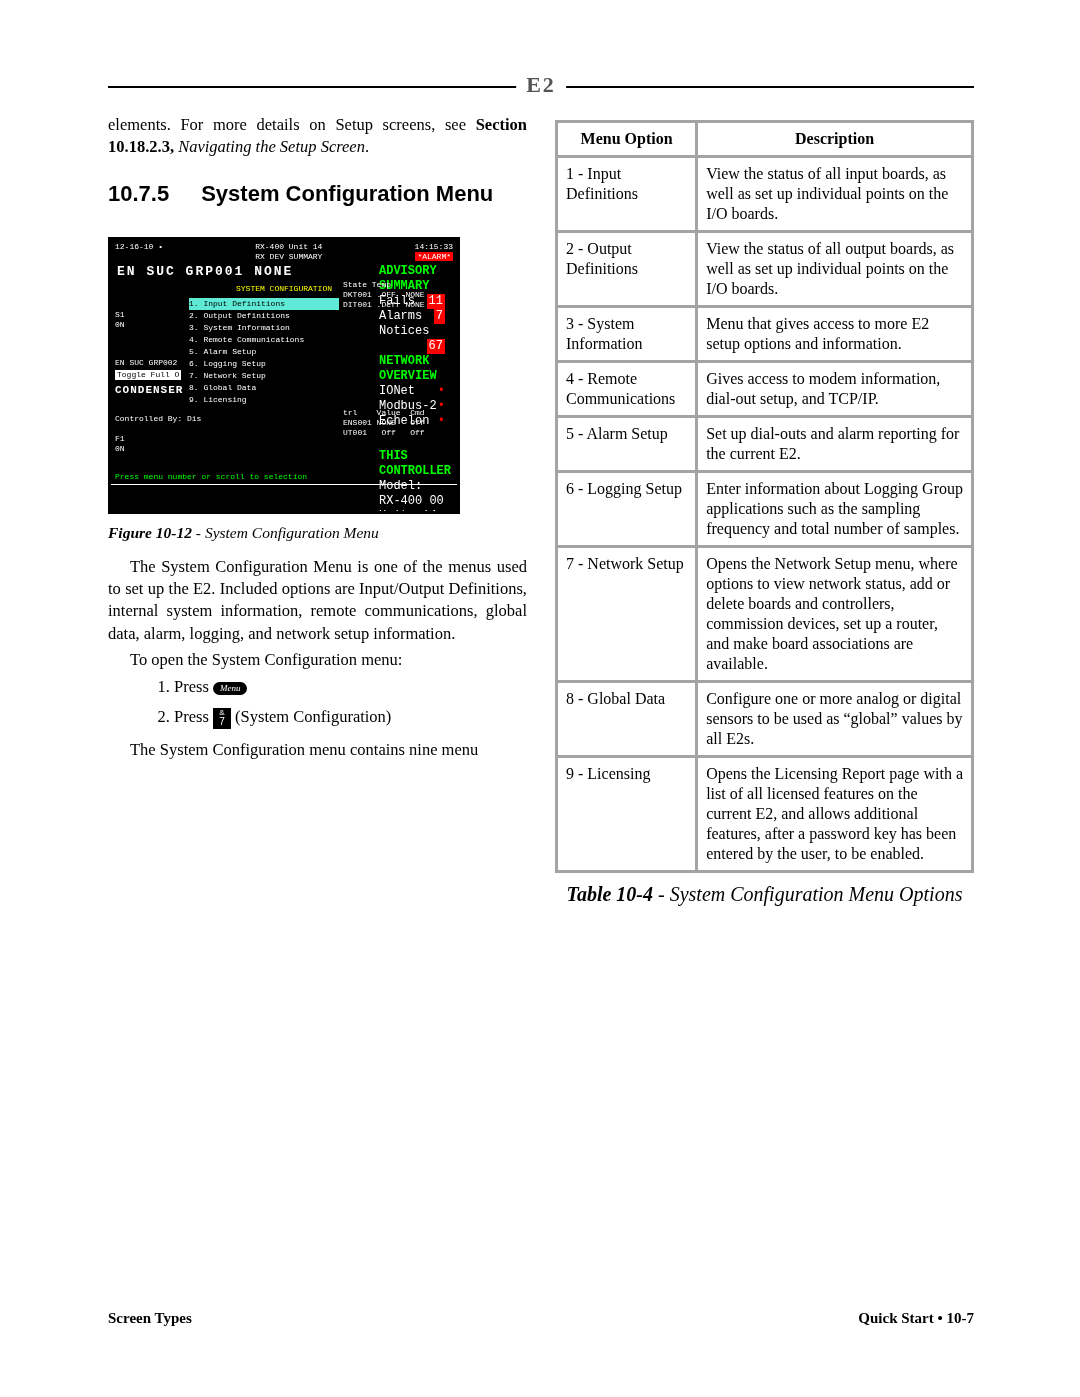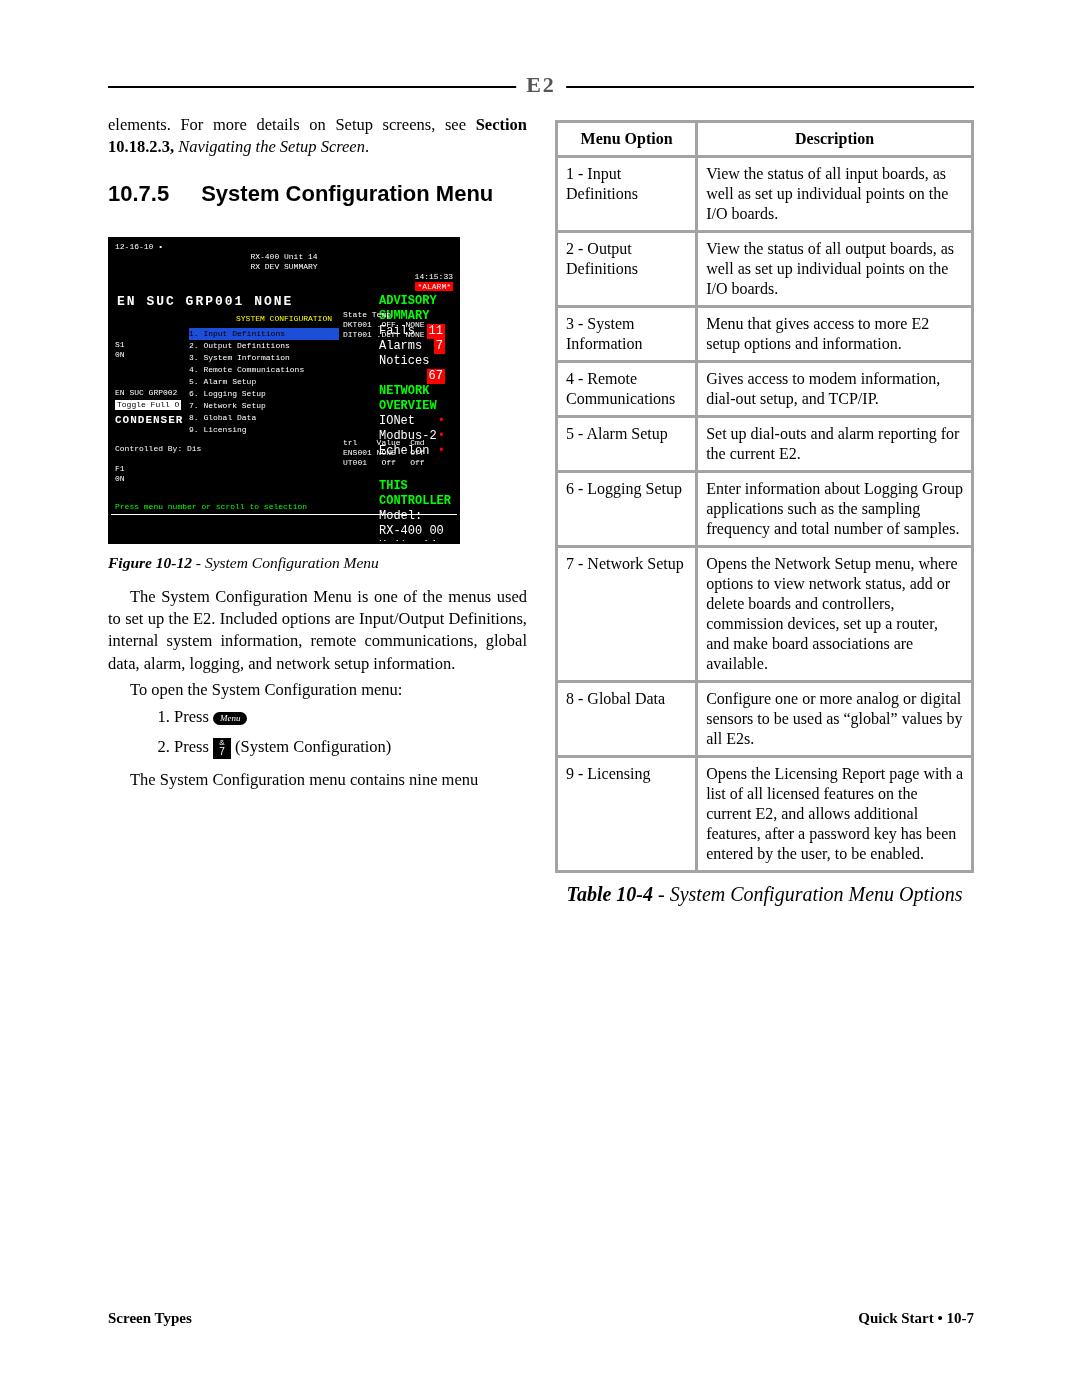--- a/index.html
+++ b/index.html
@@ -78,21 +78,20 @@
     padding: 0;
     position: relative;
     box-sizing: border-box;
     overflow: hidden;
   }
   .ss-top {
     display: flex;
     justify-content: space-between;
     padding: 2px 4px 0 4px;
     font-size: 8px;
-    flex-direction: column;
   }
   .ss-top .center { text-align: center; flex:1; }
   .ss-top .right { text-align: right; }
   .ss-grp {
     font-size: 13px;
     font-weight: bold;
     letter-spacing: 2px;
     padding-left: 6px;
     margin-top: 2px;
   }
@@ -110,21 +109,21 @@
     position: absolute;
     left: 78px;
     top: 14px;
     width: 150px;
   }
   .ss-menu-list div {
     font-size: 8px;
     padding: 1px 0;
   }
   .ss-menu-list .hl {
-    background: #1d4ed8;
+    background: #5eead4;
     color: #000;
   }
   .ss-left {
     position: absolute;
     left: 4px;
     top: 26px;
     font-size: 8px;
   }
   .ss-left .tag1 { margin-top: 28px; font-size:8px; }
   .ss-left .btn { background:#fff; color:#000; padding:0 2px; display:inline-block; margin-top:2px;}

